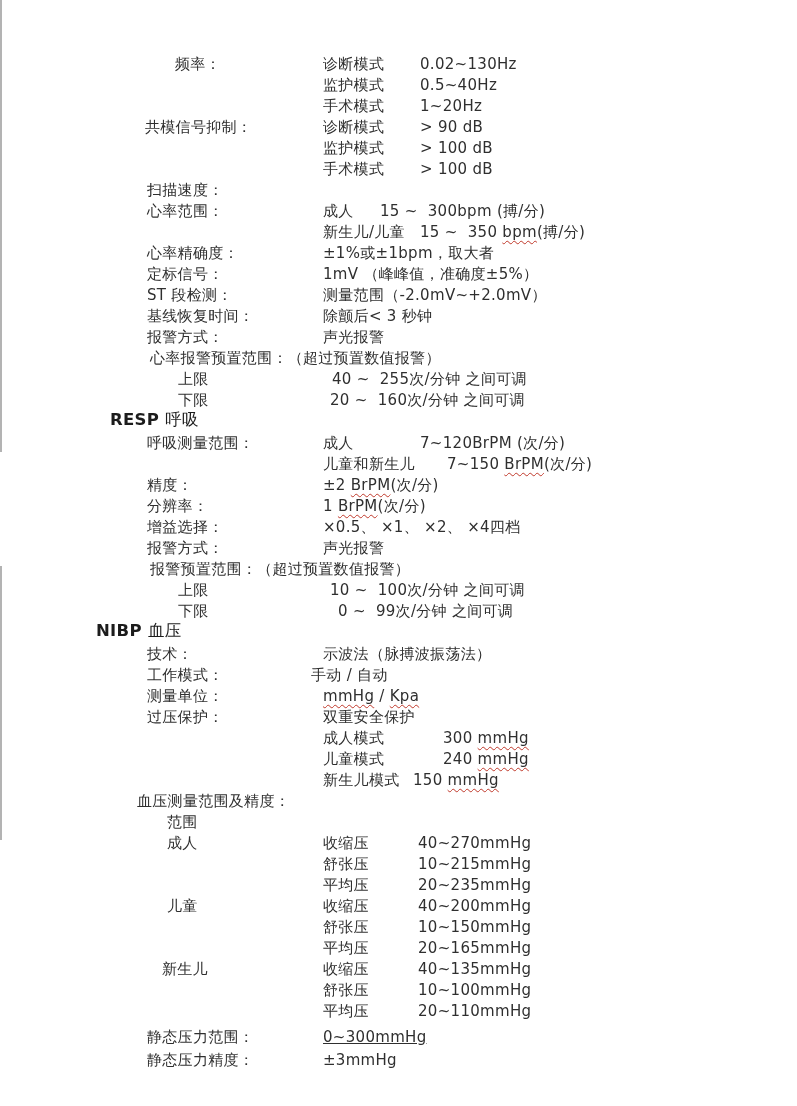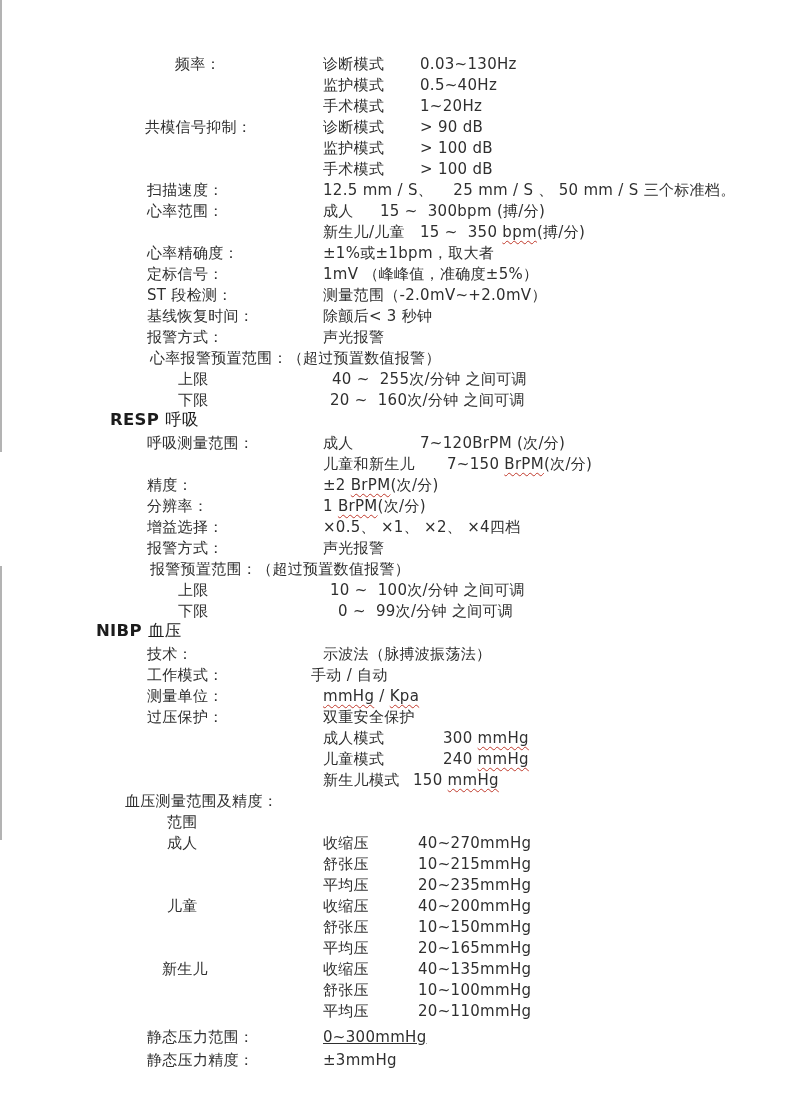--- a/index.html
+++ b/index.html
@@ -37,21 +37,21 @@
 </style>
 </head>
 <body>
 
 <div id="doc">
     <div class="edge" style="top: 0px; height: 452px; background: rgb(179, 179, 179);"></div>
     <div class="edge" style="top: 566px; height: 274px; background: rgb(179, 179, 179);"></div>
     <div class="line" style="top: 54px;">
       <span class="seg" style="left: 175px;">频率：</span>
       <span class="seg" style="left: 323px;">诊断模式</span>
-      <span class="seg" style="left: 420px;">0.03~130Hz</span>
+      <span class="seg" style="left: 420px;">0.02~130Hz</span>
     </div>
     <div class="line" style="top: 75px;">
       <span class="seg" style="left: 323px;">监护模式</span>
       <span class="seg" style="left: 420px;">0.5~40Hz</span>
     </div>
     <div class="line" style="top: 96px;">
       <span class="seg" style="left: 323px;">手术模式</span>
       <span class="seg" style="left: 420px;">1~20Hz</span>
     </div>
     <div class="line" style="top: 117px;">
@@ -62,21 +62,20 @@
     <div class="line" style="top: 138px;">
       <span class="seg" style="left: 323px;">监护模式</span>
       <span class="seg" style="left: 420px;">&gt; 100 dB</span>
     </div>
     <div class="line" style="top: 159px;">
       <span class="seg" style="left: 323px;">手术模式</span>
       <span class="seg" style="left: 420px;">&gt; 100 dB</span>
     </div>
     <div class="line" style="top: 180px;">
       <span class="seg" style="left: 147px;">扫描速度：</span>
-      <span class="seg" style="left: 323px;">12.5 mm / S、    25 mm / S 、 50 mm / S 三个标准档。</span>
     </div>
     <div class="line" style="top: 201px;">
       <span class="seg" style="left: 147px;">心率范围：</span>
       <span class="seg" style="left: 323px;">成人</span>
       <span class="seg" style="left: 380px;">15 ~  300bpm (搏/分)</span>
     </div>
     <div class="line" style="top: 222px;">
       <span class="seg" style="left: 323px;">新生儿/儿童</span>
       <span class="seg" style="left: 420px;"><span>15 ~  350 </span><span class="w">bpm</span><span>(搏/分)</span></span>
     </div>
@@ -175,21 +174,21 @@
     </div>
     <div class="line" style="top: 749px;">
       <span class="seg" style="left: 323px;">儿童模式</span>
       <span class="seg" style="left: 443px;"><span>240 </span><span class="w">mmHg</span></span>
     </div>
     <div class="line" style="top: 770px;">
       <span class="seg" style="left: 323px;">新生儿模式</span>
       <span class="seg" style="left: 413px;"><span>150 </span><span class="w">mmHg</span></span>
     </div>
     <div class="line" style="top: 791px;">
-      <span class="seg" style="left: 125px;">血压测量范围及精度：</span>
+      <span class="seg" style="left: 137px;">血压测量范围及精度：</span>
     </div>
     <div class="line" style="top: 812px;">
       <span class="seg" style="left: 167px;">范围</span>
     </div>
     <div class="line" style="top: 833px;">
       <span class="seg" style="left: 167px;">成人</span>
       <span class="seg" style="left: 323px;">收缩压</span>
       <span class="seg" style="left: 418px;">40~270mmHg</span>
     </div>
     <div class="line" style="top: 854px;">

